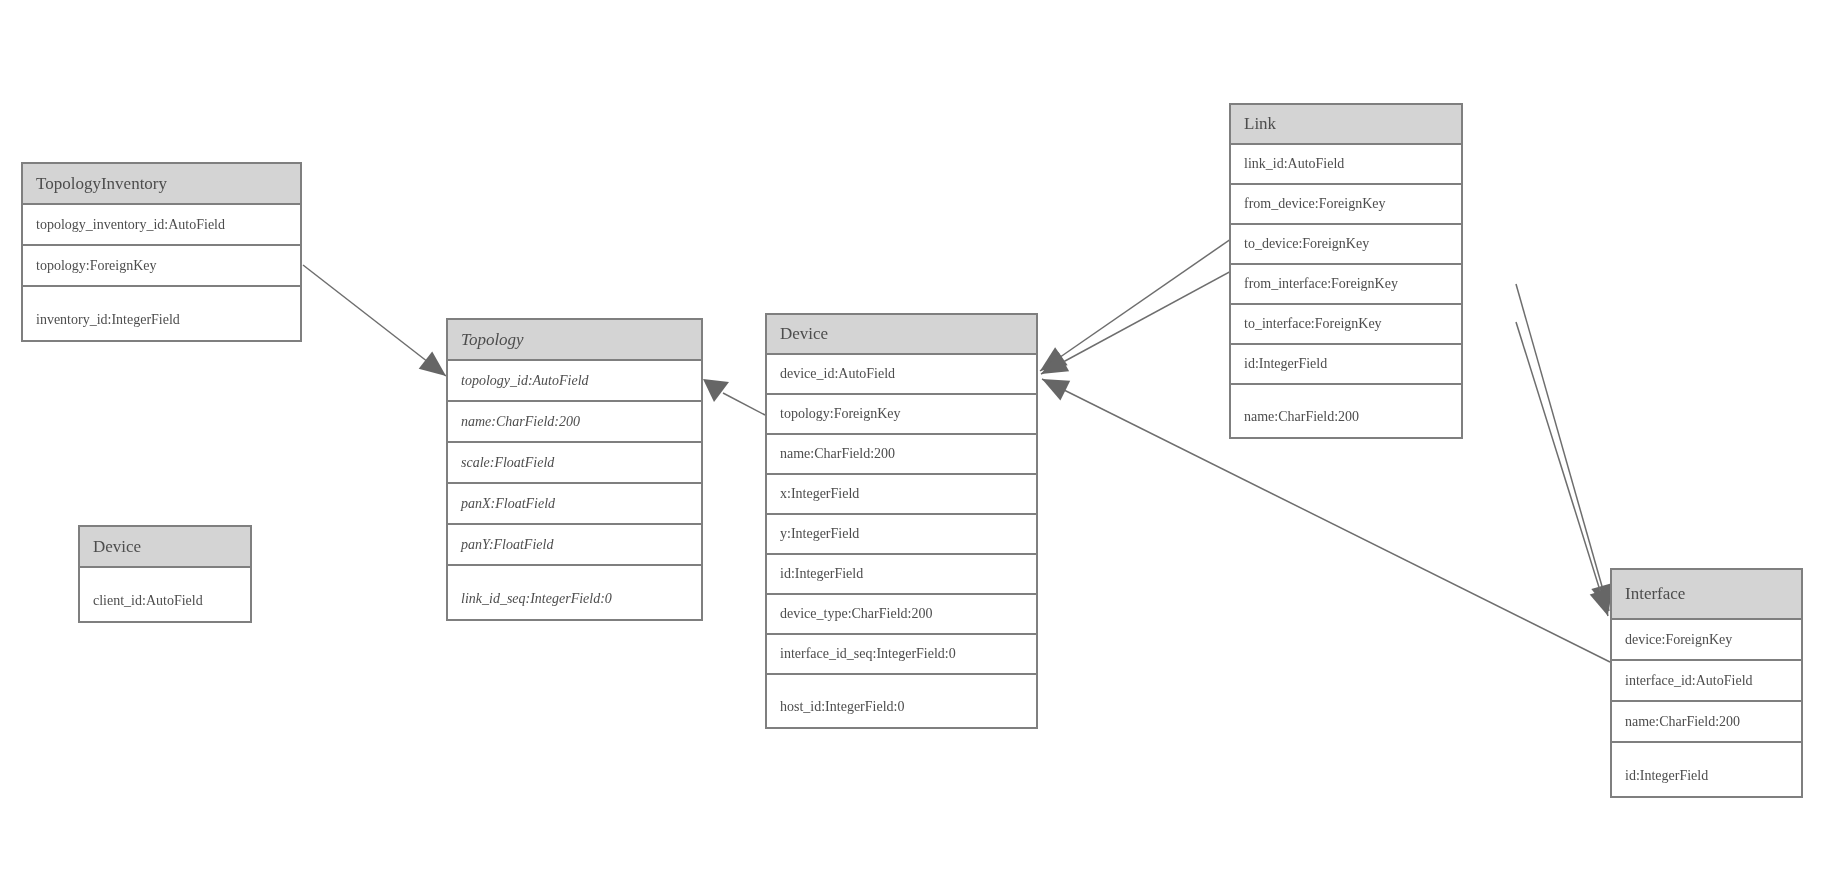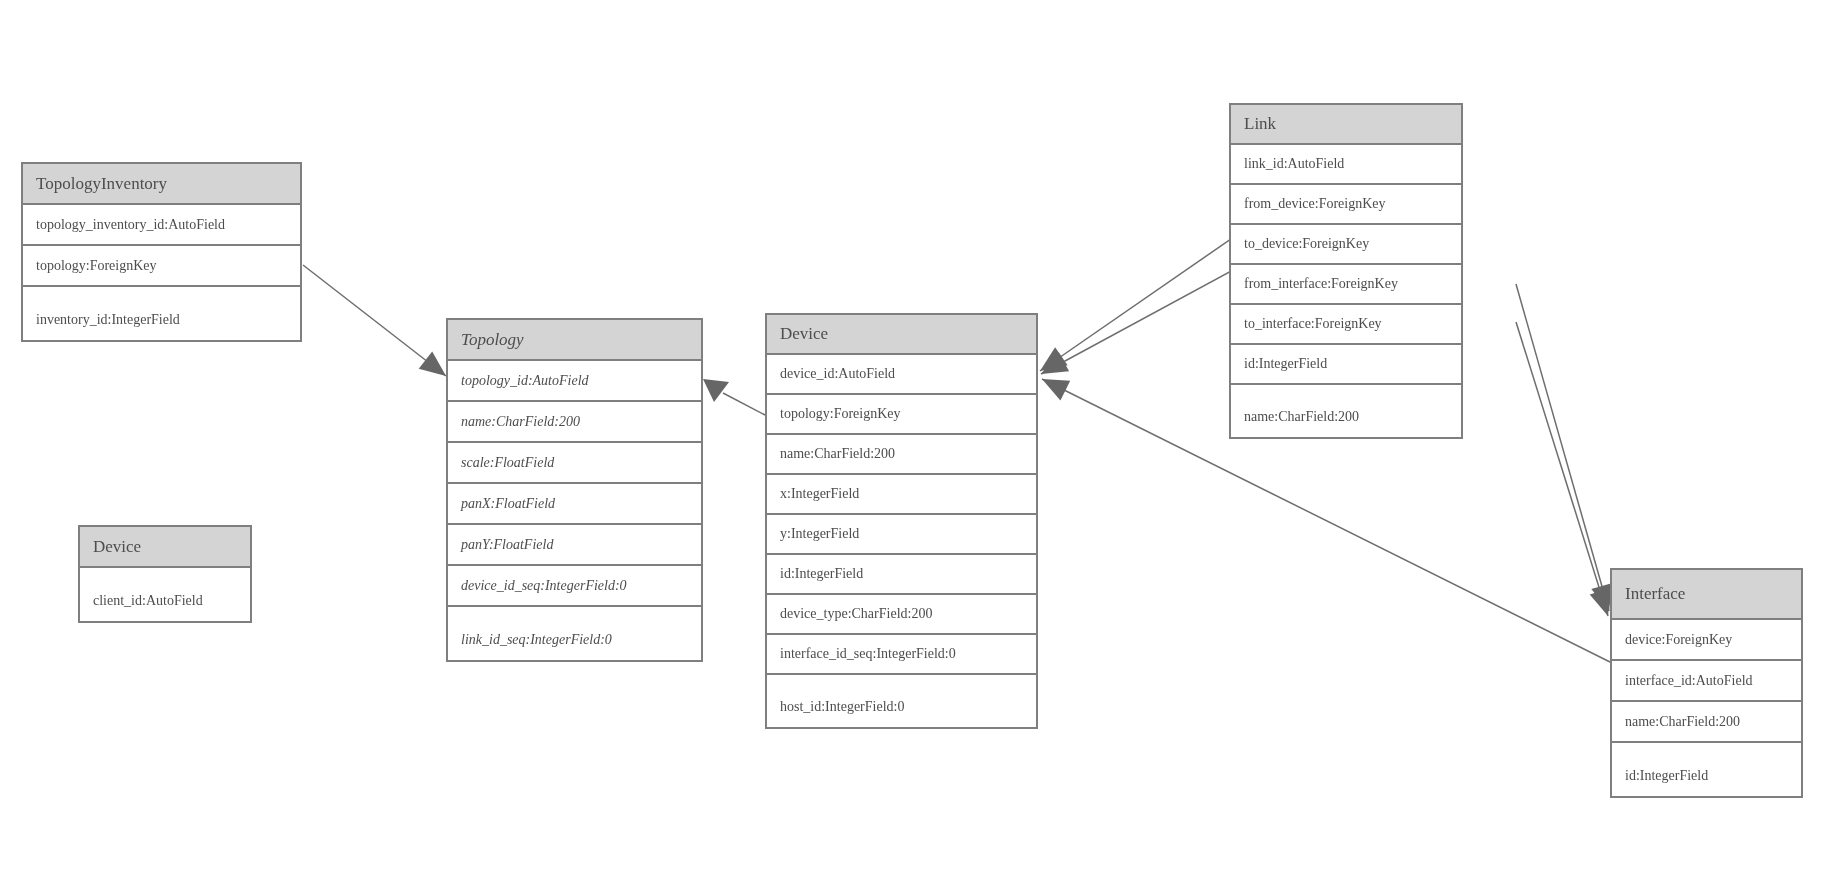--- a/index.html
+++ b/index.html
@@ -76,21 +76,20 @@
         <div class="entity-field" style="height: 41px;">topology:ForeignKey</div>
         <div class="entity-field" style="height: 41px;">inventory_id:IntegerField</div>
       </div>
       <div class="entity" style="left: 446px; top: 318px; width: 257px; font-style: italic;">
         <div class="entity-header" style="height: 41px;">Topology</div>
         <div class="entity-field" style="height: 41px;">topology_id:AutoField</div>
         <div class="entity-field" style="height: 41px;">name:CharField:200</div>
         <div class="entity-field" style="height: 41px;">scale:FloatField</div>
         <div class="entity-field" style="height: 41px; text-align: right;">panX:FloatField</div>
         <div class="entity-field" style="height: 41px;">panY:FloatField</div>
-        <div class="entity-field" style="height: 41px;">device_id_seq:IntegerField:0</div>
         <div class="entity-field" style="height: 41px;">link_id_seq:IntegerField:0</div>
       </div>
       <div class="entity" style="left: 78px; top: 525px; width: 174px;">
         <div class="entity-header" style="height: 41px;">Device</div>
         <div class="entity-field" style="height: 41px;">client_id:AutoField</div>
       </div>
       <div class="entity" style="left: 765px; top: 313px; width: 273px;">
         <div class="entity-header" style="height: 40px;">Device</div>
         <div class="entity-field" style="height: 40px;">device_id:AutoField</div>
         <div class="entity-field" style="height: 40px;">topology:ForeignKey</div>

